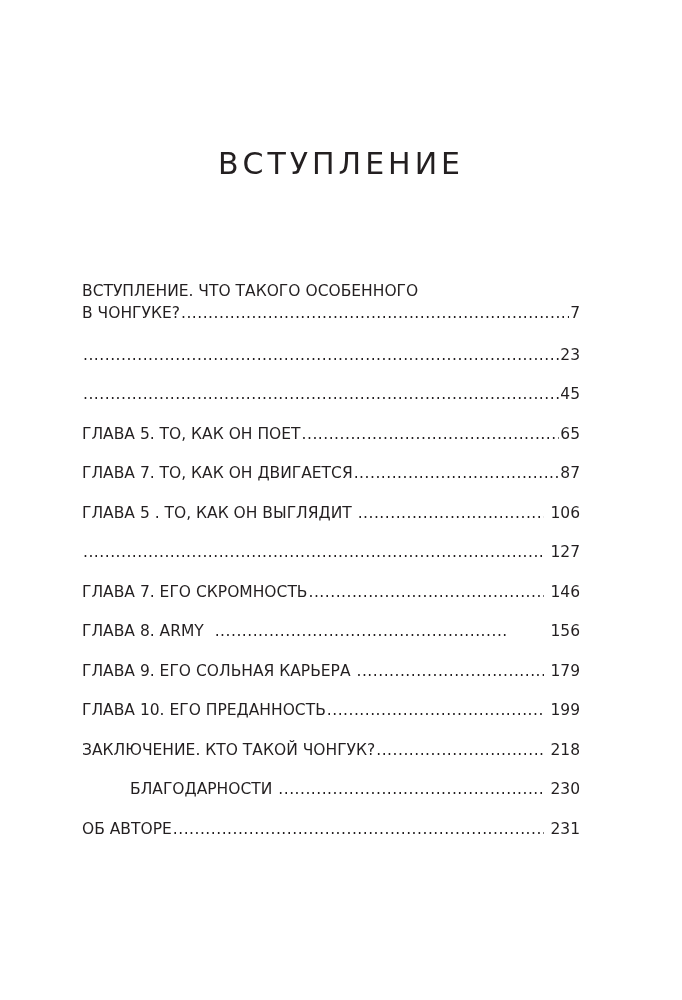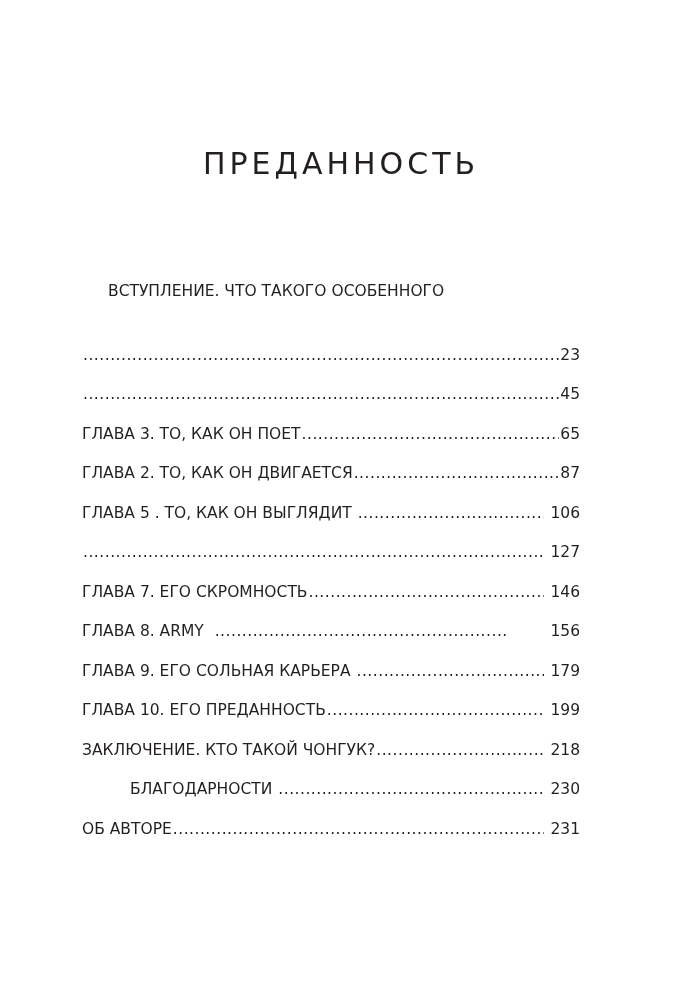--- a/index.html
+++ b/index.html
@@ -36,21 +36,20 @@
     .entry {
       position: absolute;
       left: 0;
       width: 498px;
       font-size: 15.5px;
       line-height: 22px;
     }
     .entry .first-line {
       display: block;
       white-space: nowrap;
-      margin-left: 26px;
     }
     .row {
       display: flex;
       align-items: baseline;
       white-space: nowrap;
     }
     .row .label {
       flex: 0 0 auto;
     }
     .row .leader {
@@ -64,53 +63,58 @@
       content: "........................................................................................................................................................................................................";
     }
     .row .page {
       flex: 0 0 auto;
       text-align: right;
     }
   </style>
 </head>
 <body>
 
-<h1 class="title">ПРЕДАННОСТЬ</h1>
+<h1 class="title">ВСТУПЛЕНИЕ</h1>
 
 <div class="toc">
 
   <div class="entry" style="top:0px;">
     <span class="first-line">ВСТУПЛЕНИЕ. ЧТО ТАКОГО ОСОБЕННОГО</span>
+    <div class="row">
+      <span class="label" style="white-space:pre;">В ЧОНГУКЕ?</span>
+      <span class="leader"></span>
+      <span class="page">7</span>
+    </div>
   </div>
 
   <div class="entry" style="top:64px;">
     <div class="row">
       <span class="leader"></span>
       <span class="page">23</span>
     </div>
   </div>
 
   <div class="entry" style="top:103px;">
     <div class="row">
       <span class="leader"></span>
       <span class="page">45</span>
     </div>
   </div>
 
   <div class="entry" style="top:143px;">
     <div class="row">
-      <span class="label" style="white-space:pre;">ГЛАВА 3. ТО, КАК ОН ПОЕТ</span>
+      <span class="label" style="white-space:pre;">ГЛАВА 5. ТО, КАК ОН ПОЕТ</span>
       <span class="leader"></span>
       <span class="page">65</span>
     </div>
   </div>
 
   <div class="entry" style="top:182px;">
     <div class="row">
-      <span class="label" style="white-space:pre;">ГЛАВА 2. ТО, КАК ОН ДВИГАЕТСЯ</span>
+      <span class="label" style="white-space:pre;">ГЛАВА 7. ТО, КАК ОН ДВИГАЕТСЯ</span>
       <span class="leader"></span>
       <span class="page">87</span>
     </div>
   </div>
 
   <div class="entry" style="top:222px;">
     <div class="row">
       <span class="label" style="white-space:pre;">ГЛАВА 5 . ТО, КАК ОН ВЫГЛЯДИТ </span>
       <span class="leader"></span>
       <span class="page" style="white-space:pre;"> 106</span>

